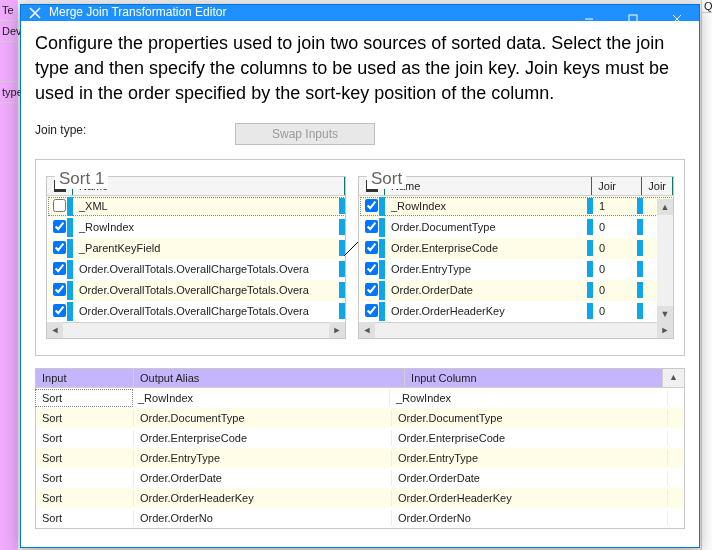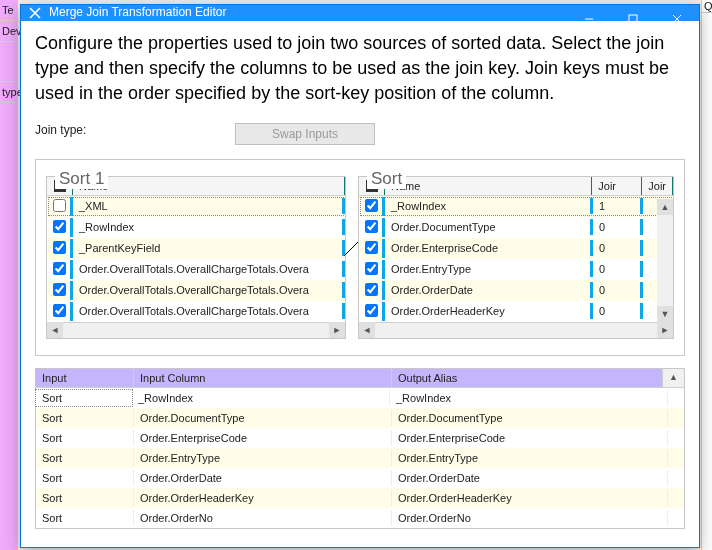--- a/index.html
+++ b/index.html
@@ -24,21 +24,21 @@
 .panels{display:flex;gap:12px;border:1px solid #c8c8c8;padding:16px 10px;position:relative;margin-bottom:12px}
 .panel{flex:1;border:1px solid #c8c8c8;position:relative}
 .panel-title{position:absolute;top:-8px;left:8px;background:#fff;padding:0 4px;font-size:17px;color:#666}
 .grid{width:100%}
 .grid-head{display:flex;background:#f5f5f5;border-bottom:1px solid #d0d0d0}
 .grid-head .cell{border-right:1px solid #0f766e;padding:3px 6px;background:#f5f5f5;font-size:11px}
 .grid-body{max-height:130px;overflow:hidden}
 .grid-row{display:flex;height:21px;align-items:center}
 .grid-row:nth-child(odd){background:#fffde8}
 .grid-row:nth-child(even){background:#fff}
-.grid-row .cell{border-right:3px solid #0ea5e9;padding:2px 6px;white-space:nowrap;overflow:hidden;font-size:11px}
+.grid-row .cell{border-right:6px solid #0ea5e9;padding:2px 6px;white-space:nowrap;overflow:hidden;font-size:11px}
 .chk{width:26px;text-align:center;flex:0 0 26px}
 .chk input{margin:0}
 .name{flex:1}
 .ord{flex:0 0 50px}
 .joi{flex:0 0 30px}
 .scroll-h{height:16px;background:#f0f0f0;display:flex;align-items:center;justify-content:space-between;border-top:1px solid #d0d0d0}
 .scroll-h .ar{width:16px;height:16px;background:#e0e0e0;display:flex;align-items:center;justify-content:center;font-size:9px;color:#555}
 .scroll-v{position:absolute;right:0;top:22px;bottom:16px;width:16px;background:#f0f0f0;display:flex;flex-direction:column;justify-content:space-between}
 .scroll-v .ar{height:16px;background:#e0e0e0;display:flex;align-items:center;justify-content:center;font-size:9px;color:#555}
 svg.connector{position:absolute;left:308px;top:30px;pointer-events:none}
@@ -209,22 +209,22 @@
         <div class="scroll-v">
           <div class="ar">▲</div>
           <div class="ar">▼</div>
         </div>
       </div>
     </div>
 
     <div class="map-table" style="position:relative">
       <div class="map-head">
         <div class="mc mc1">Input</div>
+        <div class="mc mc3">Output Alias</div>
         <div class="mc mc2">Input Column</div>
-        <div class="mc mc3">Output Alias</div>
         <div class="mc mc4" style="background:#f0f0f0;text-align:center;font-size:9px;color:#555">▲</div>
       </div>
       <div class="map-body" id="map-body">
           <div class="map-row sel">
             <div class="mc mc1">Sort</div>
             <div class="mc mc2">_RowIndex</div>
             <div class="mc mc3">_RowIndex</div>
             <div class="mc mc4"></div>
           </div>
           <div class="map-row">

